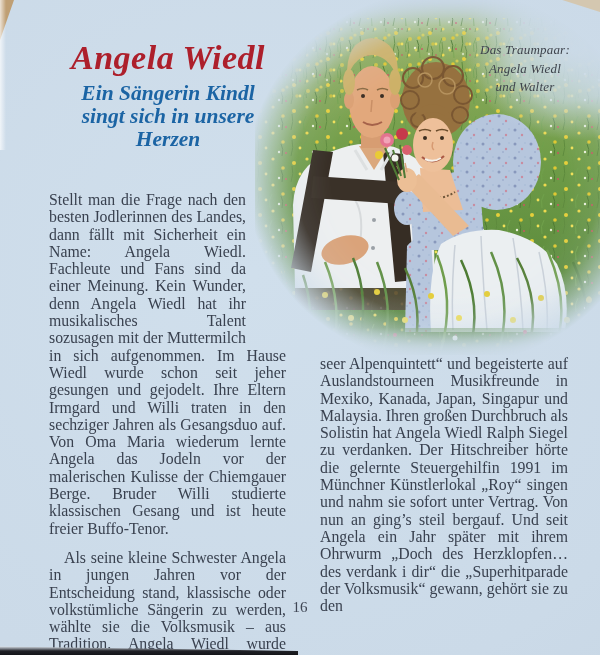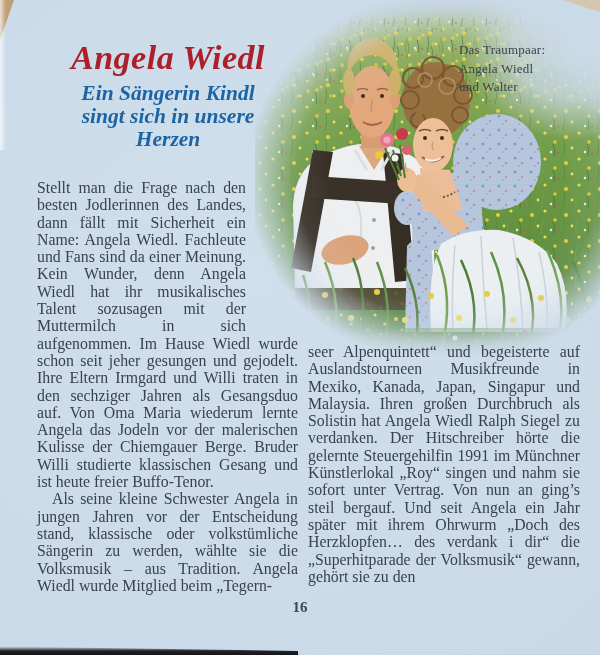--- a/index.html
+++ b/index.html
@@ -26,44 +26,44 @@
   
   .photo{
     position:absolute;top:0;right:0;width:345px;height:355px;z-index:1;
     -webkit-mask-image:radial-gradient(ellipse 63% 57% at 56% 50%, #000 54%, rgba(0,0,0,.9) 70%, transparent 93%);
             mask-image:radial-gradient(ellipse 63% 57% at 56% 50%, #000 54%, rgba(0,0,0,.9) 70%, transparent 93%);
   }
   .photo svg{display:block;width:345px;height:355px;}
 
   .photo-caption{
     position:absolute;top:41px;right:9px;width:132px;z-index:3;
-    text-align:left;font-size:13px;line-height:18.5px;
+    text-align:center;font-style:italic;font-size:13px;line-height:18.5px;
     color:#3e434c;letter-spacing:.2px;
   }
   .photo-caption span{display:block;}
 
   .headline{position:absolute;left:36px;top:40px;width:264px;z-index:2;text-align:center;}
   .title{
     margin:0;font-size:34px;line-height:36px;font-weight:bold;font-style:italic;
     color:#ad1f2b;letter-spacing:.5px;
   }
   .subtitle{margin:6px 0 0 0;font-weight:bold;font-style:italic;
     font-size:21.5px;line-height:23px;color:#1b64a4;}
   .subtitle span{display:block;}
 
   .col{position:absolute;z-index:2;font-size:15.8px;line-height:17.3px;color:#39414f;
     text-align:justify;hyphens:auto;-webkit-hyphens:auto;}
-  .col p{margin:0;}
+  .col p{margin:12px;}
   .col-left{left:37px;top:179px;width:261px;}
   .col-left .indent{text-indent:15px;}
   .intrude{float:right;width:52px;height:155px;}
   .col-right{left:308px;top:343px;width:272px;}
 
   .page-number{position:absolute;left:0;top:599px;width:600px;z-index:2;
-    text-align:center;font-size:15px;color:#3f4654;font-weight:bold;}
+    text-align:center;font-size:15px;color:#3f4654;}
 </style>
 </head>
 <body>
 
 <div class="page">
 
   <div class="corner-tl"></div>
   <div class="edge-left"></div>
   <div class="corner-tr"></div>
   <div class="edge-bottom"></div>

